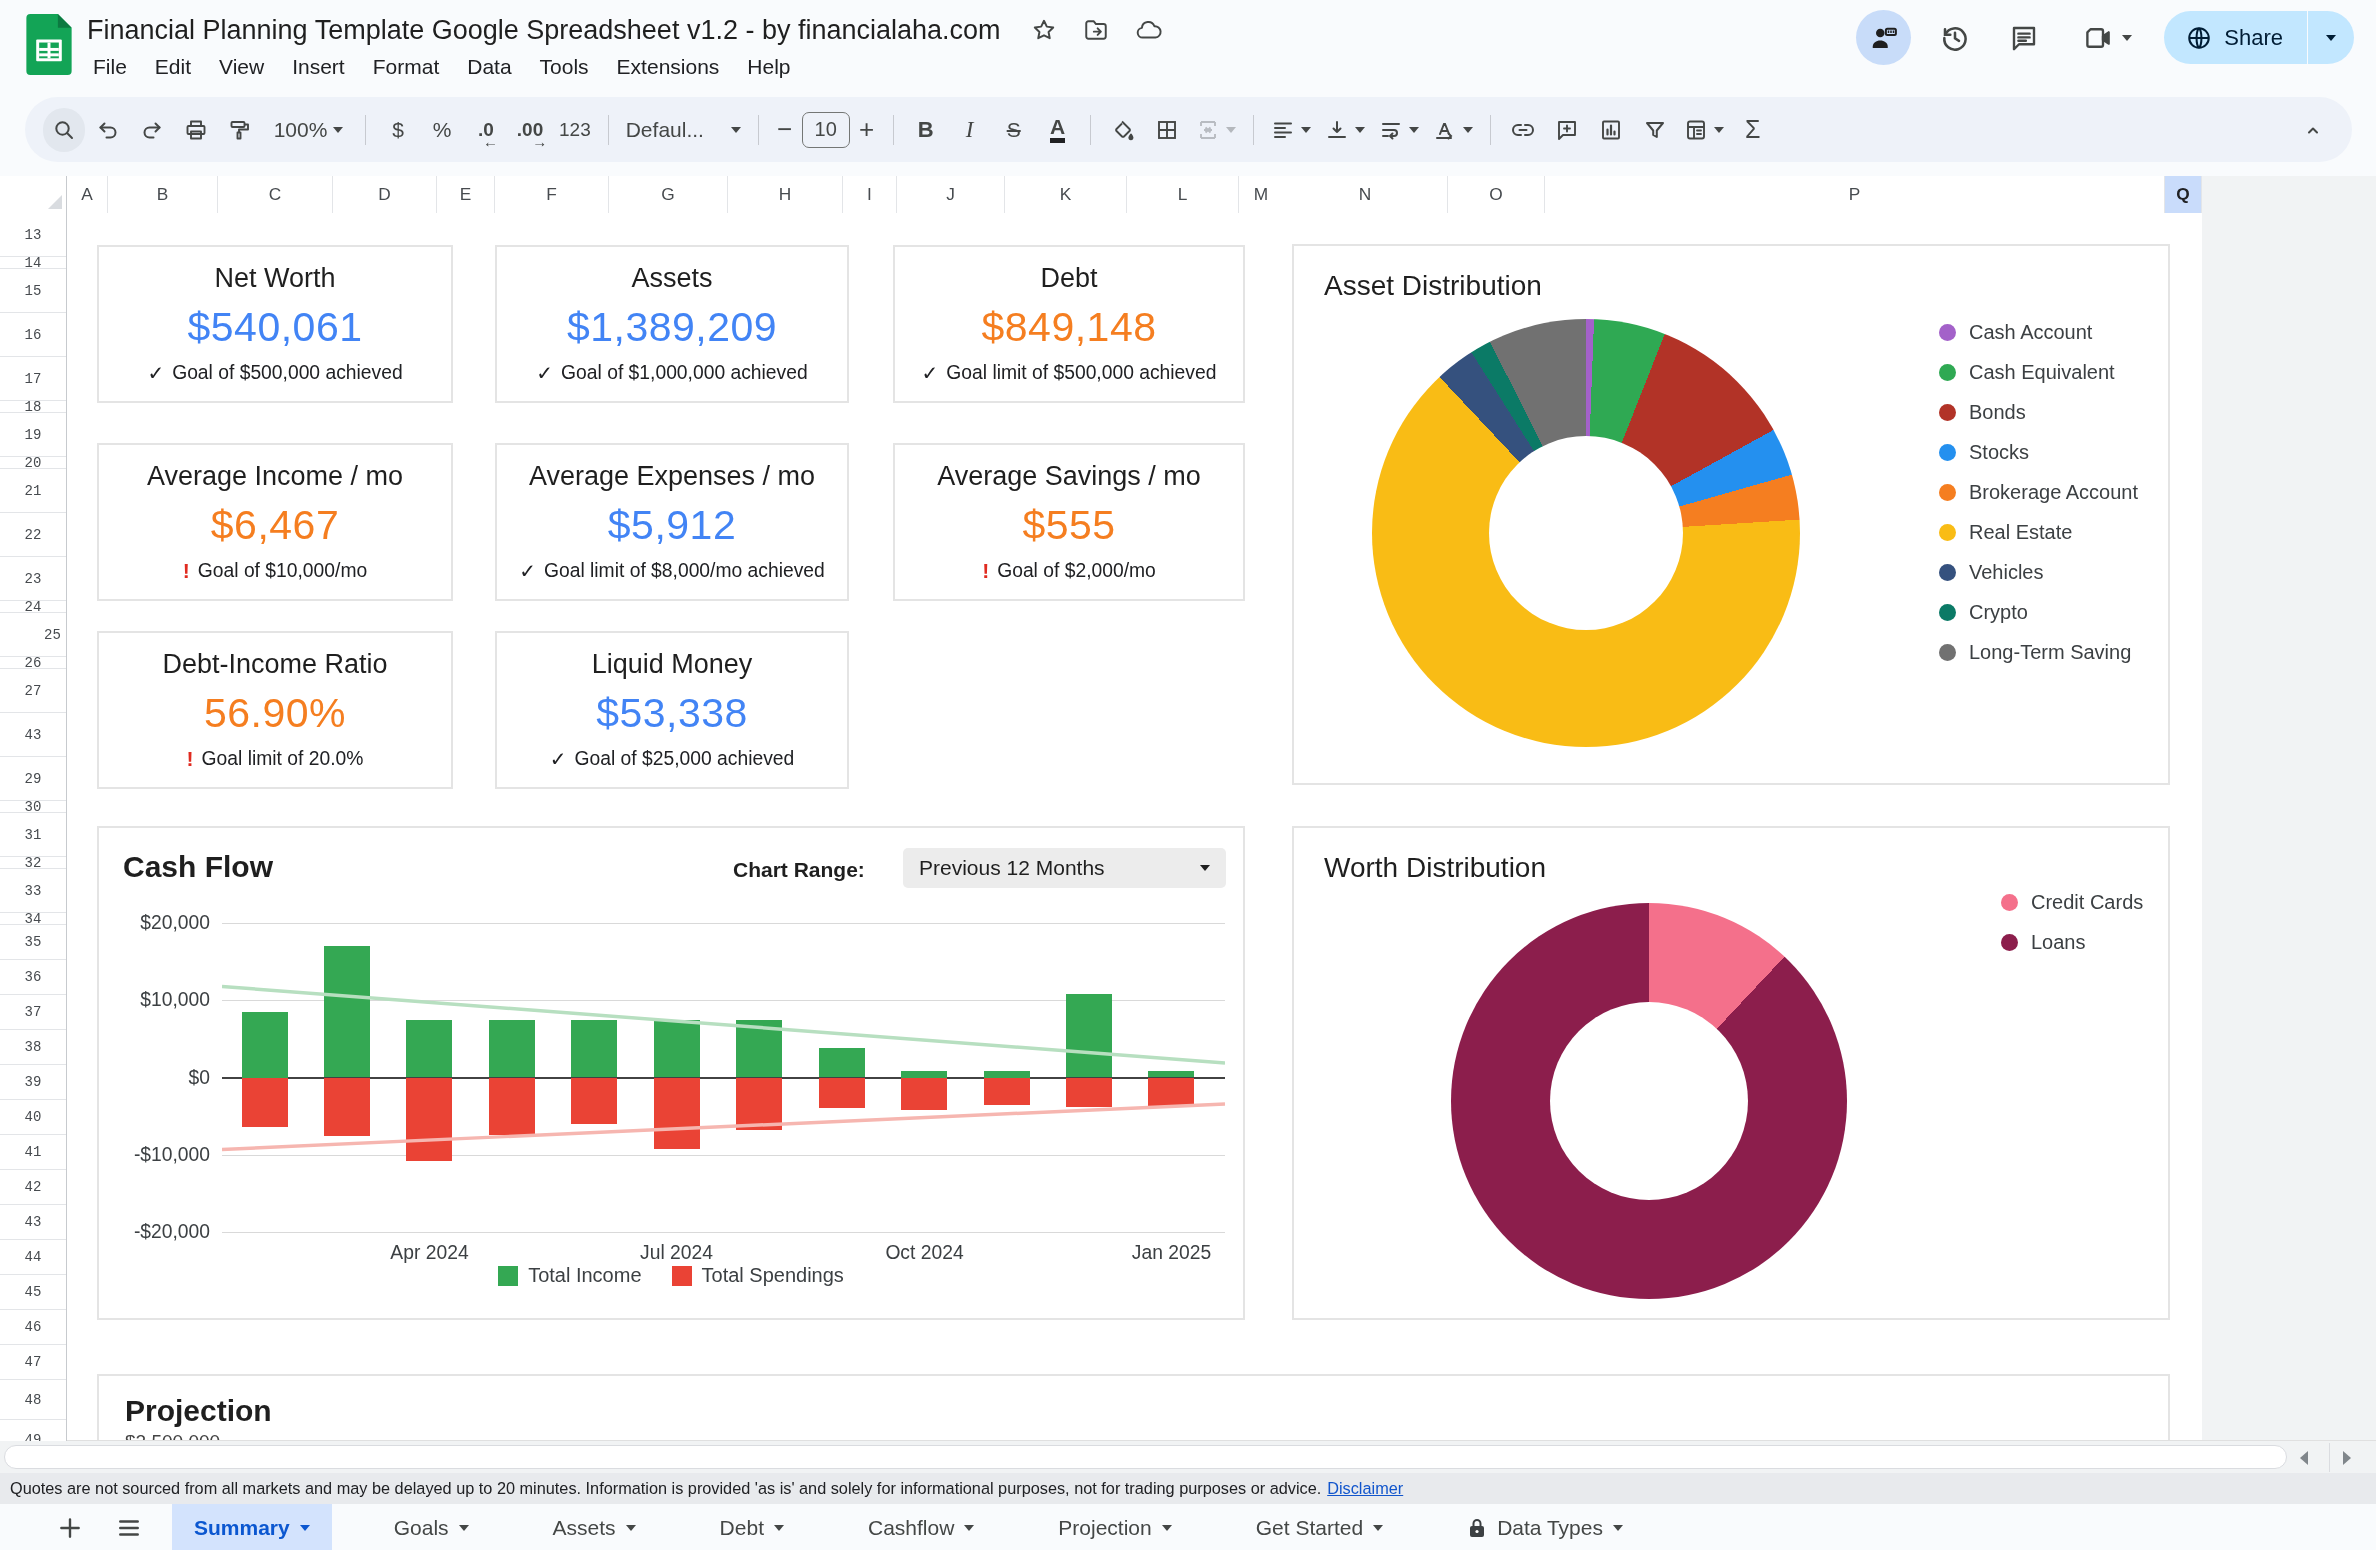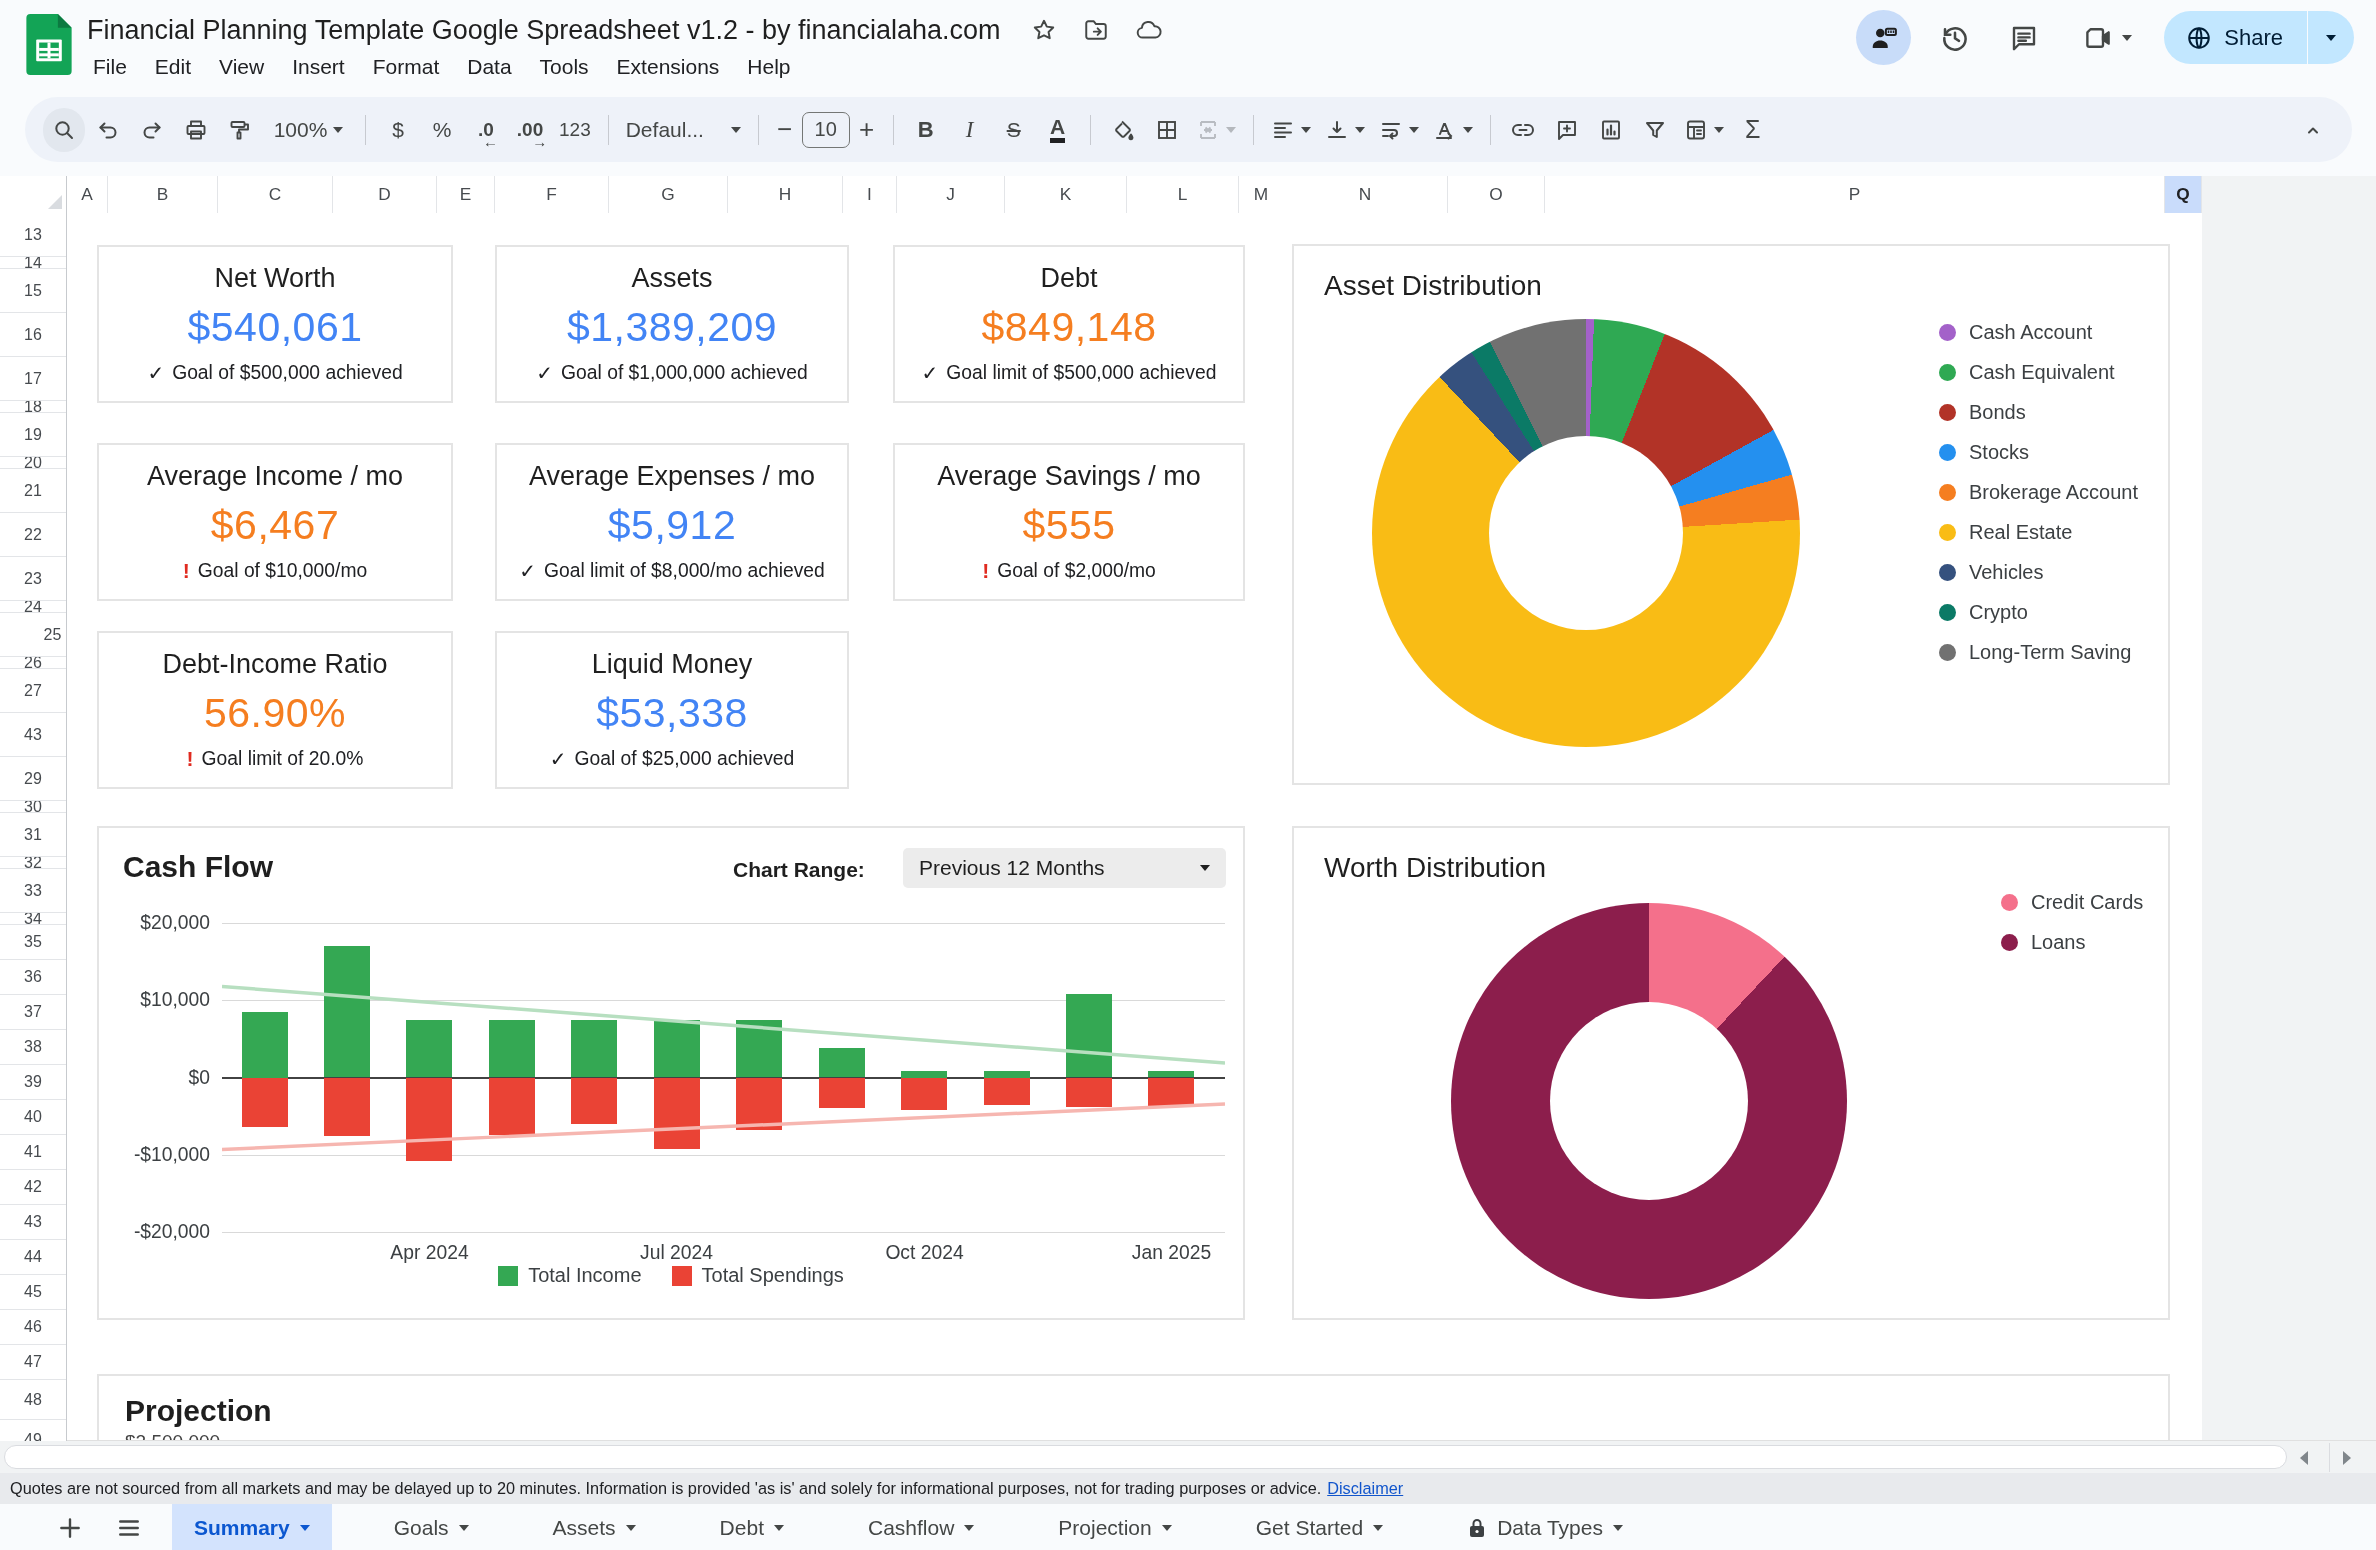--- a/index.html
+++ b/index.html
@@ -51,21 +51,21 @@
   .colstrip{left:0;top:176px;width:2376px;height:37px;background:#ffffff;border-bottom:1px solid #c7cace;}
   .corner-box{left:0;top:0;width:67px;height:37px;border-right:1px solid #c7cace;box-sizing:border-box;background:#fff;}
   .corner-tri{position:absolute;right:4px;bottom:4px;width:0;height:0;border-left:14px solid transparent;border-bottom:14px solid #d9dce0;}
   .col-h{position:absolute;top:0;height:37px;box-sizing:border-box;border-right:1px solid #e3e5e8;
     display:flex;align-items:center;justify-content:center;font-size:17.3px;color:#474b4f;background:#fff;}
   .col-h.sel{background:#c9dcfb;color:#202124;font-weight:600;}
   .strip-rest{position:absolute;top:0;height:37px;background:#f1f3f4;}
   .gridbody{left:0;top:213px;width:2376px;height:1228px;background:#ffffff;overflow:hidden;}
   .rowheads{left:0;top:0;width:67px;height:1228px;border-right:1px solid #c7cace;box-sizing:border-box;background:#fff;z-index:5;}
   .row-h{box-sizing:border-box;border-bottom:1px solid #e3e5e8;display:flex;align-items:center;justify-content:center;
-    font-size:16px;color:#474b4f;overflow:hidden;}
+    font-size:14px;color:#474b4f;overflow:hidden;font-family:Liberation Mono, monospace;}
   .right-gray{left:2202px;top:0;width:174px;height:1228px;background:#f1f3f4;}
 
   
   .panel{position:absolute;background:#fff;border:2px solid #e4e4e4;box-sizing:border-box;}
   .card{position:absolute;background:#fff;border:2px solid #e4e4e4;box-sizing:border-box;
     display:flex;flex-direction:column;align-items:center;justify-content:center;gap:10px;}
   .card-title{font-size:27px;font-weight:500;color:#1f1f1f;}
   .card-value{font-size:41px;font-weight:500;letter-spacing:0.5px;}
   .card-status{font-size:19.3px;color:#202124;display:flex;align-items:center;gap:8px;}
   .status-check{font-size:20px;color:#202124;}

